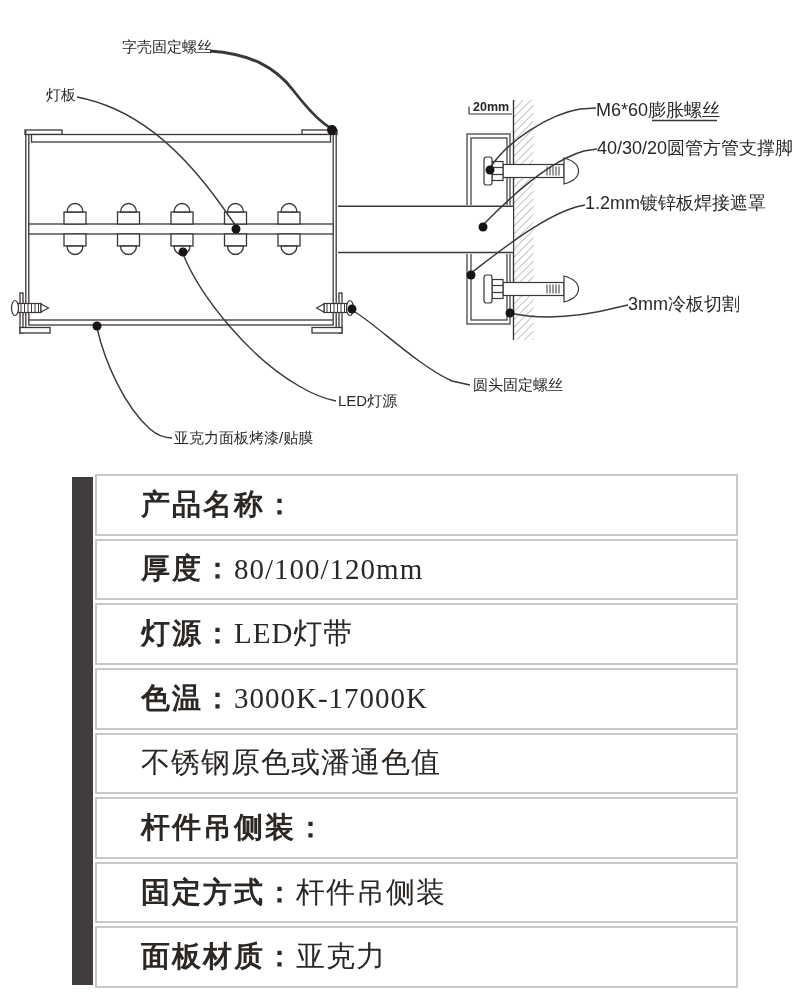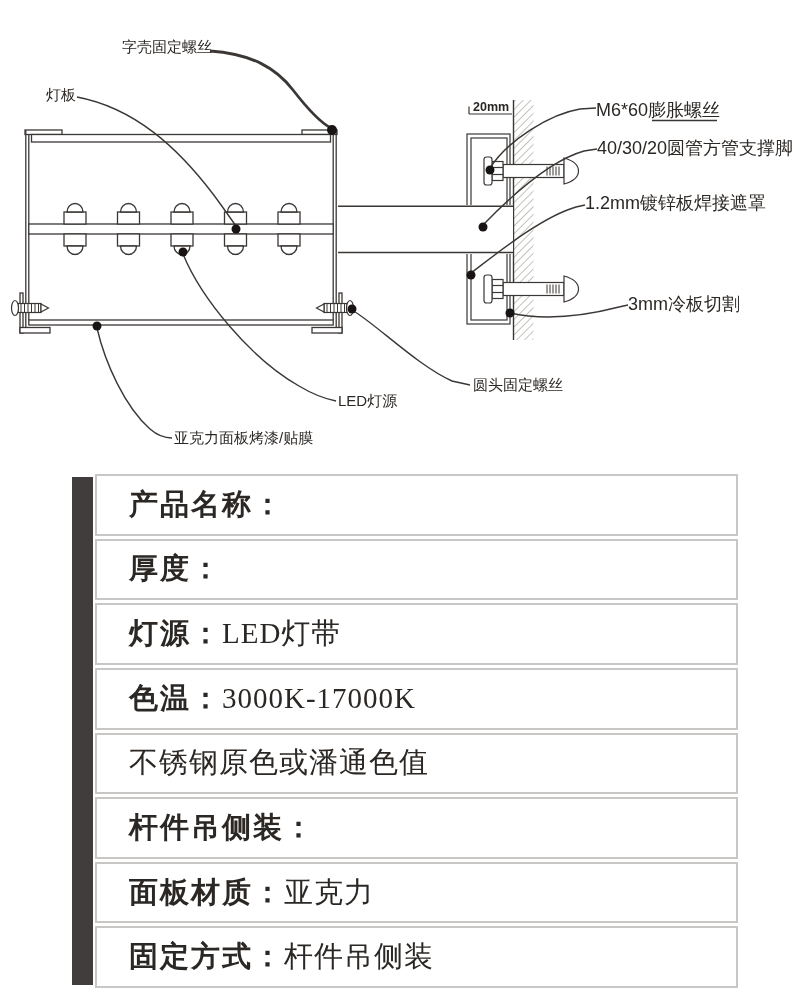--- a/index.html
+++ b/index.html
@@ -10,21 +10,21 @@
   .page{position:relative;width:812px;height:1000px;background:var(--bg);overflow:hidden;margin-top:16px;}
   .diagram{position:absolute;left:0;top:0;}
   .diagram path,.diagram rect,.diagram line,.diagram ellipse,.diagram polygon{vector-effect:none;}
   .t15{font-family:"Liberation Sans","DejaVu Sans",sans-serif;font-size:15px;font-weight:500;fill:var(--text);}
   .t18{font-family:"Liberation Sans","DejaVu Sans",sans-serif;font-size:18px;font-weight:500;fill:var(--text);}
   .t13{font-family:"Liberation Sans","DejaVu Sans",sans-serif;font-size:12.5px;font-weight:700;fill:var(--text);}
   .spec-table{position:absolute;left:72px;top:458px;width:666px;height:514px;}
   .spine{position:absolute;left:0;top:3px;bottom:3px;width:21px;background:var(--table-bar);}
   .rows{position:absolute;left:23px;right:0;top:0;bottom:0;display:flex;flex-direction:column;gap:3px;}
   .row{flex:1;background:#fff;border:2px solid var(--table-border);display:flex;align-items:center;
-       padding-left:32px;font-size:29px;color:var(--text);white-space:nowrap;}
+       padding-left:44px;font-size:29px;color:var(--text);white-space:nowrap;}
   .lbl{font-family:"Liberation Sans","DejaVu Sans",sans-serif;font-weight:700;letter-spacing:2px;}
   .val{font-family:"Liberation Serif","DejaVu Serif",serif;font-weight:400;letter-spacing:1px;}
 </style>
 </head>
 <body>
 
 <div class="page">
 
   <svg class="diagram" width="812" height="450" viewBox="0 0 812 450">
     <defs>
@@ -162,40 +162,41 @@
 
   <div class="spec-table">
     <div class="spine"></div>
     <div class="rows">
 
     <div class="row">
         <span class="lbl">产品名称：</span>
       </div>
         <div class="row">
         <span class="lbl">厚度：</span>
+          <span class="val">80/100/120mm</span>
       </div>
         <div class="row">
         <span class="lbl">灯源：</span>
           <span class="val">LED灯带</span>
       </div>
         <div class="row">
         <span class="lbl">色温：</span>
           <span class="val">3000K-17000K</span>
       </div>
         <div class="row">
           <span class="val">不锈钢原色或潘通色值</span>
       </div>
         <div class="row">
         <span class="lbl">杆件吊侧装：</span>
           <span class="val"></span>
       </div>
         <div class="row">
+        <span class="lbl">固定方式：</span>
+          <span class="val">杆件吊侧装</span>
+      </div>
+        <div class="row">
         <span class="lbl">面板材质：</span>
           <span class="val">亚克力</span>
       </div>
-        <div class="row">
-        <span class="lbl">固定方式：</span>
-          <span class="val">杆件吊侧装</span>
-      </div>
       </div>
   </div>
 
 </div>
 
 </body></html>

